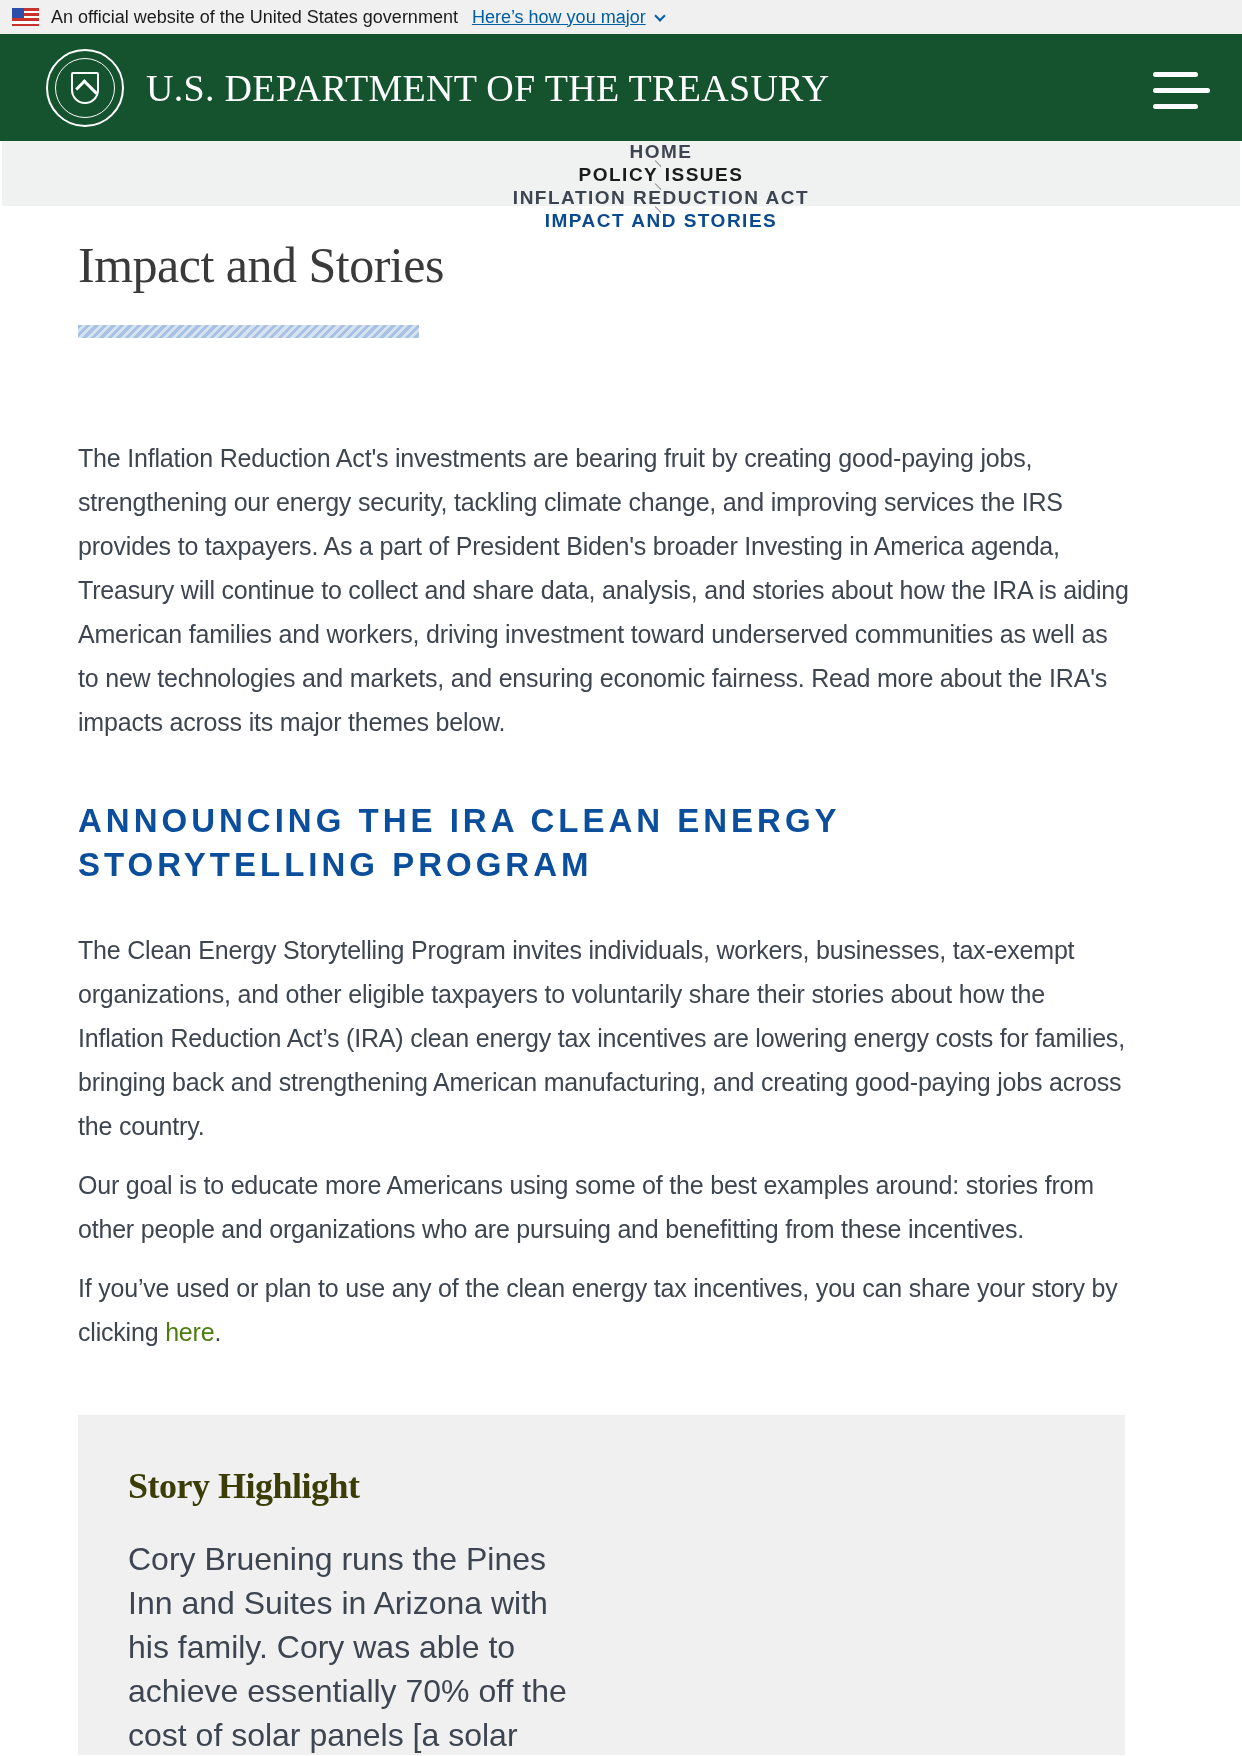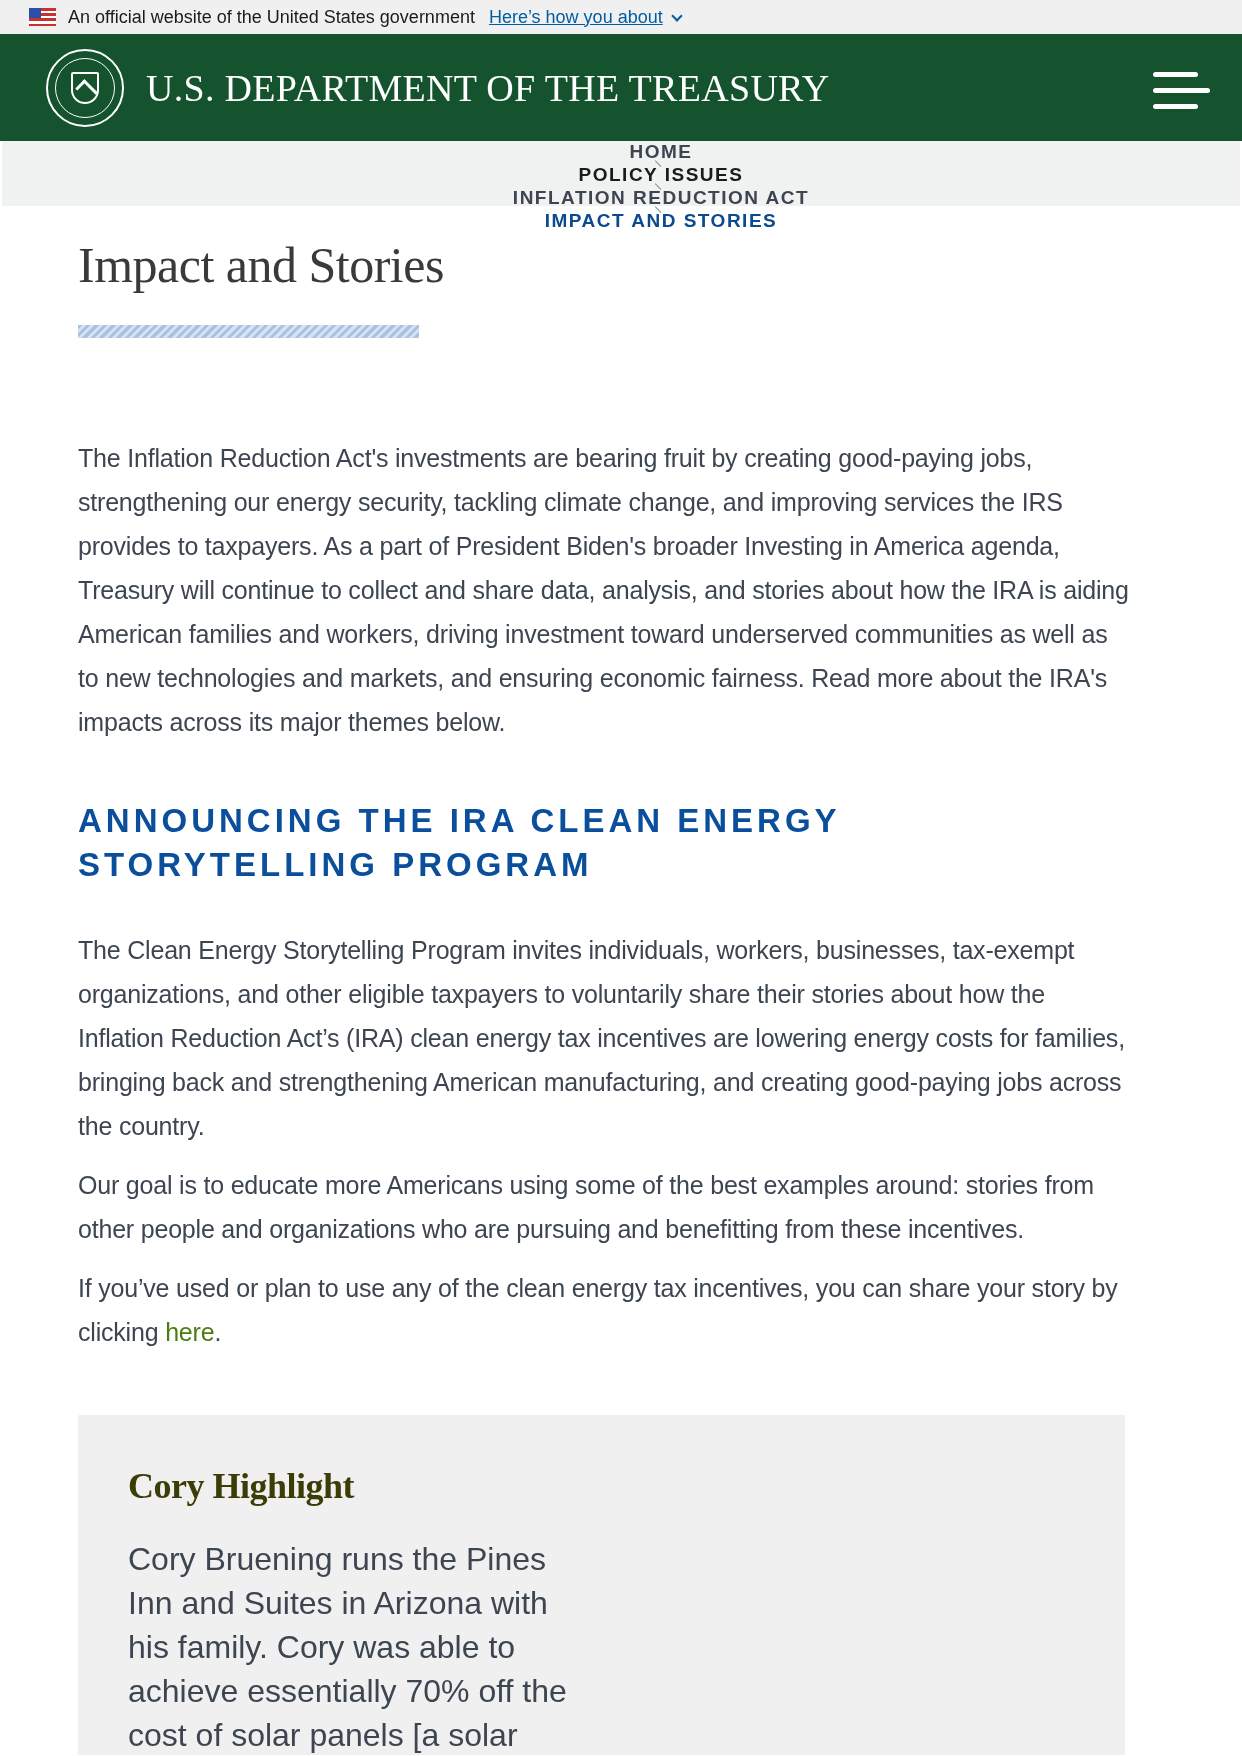--- a/index.html
+++ b/index.html
@@ -1,20 +1,20 @@
 <!DOCTYPE html>
 <html><head>
 <meta charset="utf-8">
 <style>
   * { box-sizing: border-box; margin: 0; padding: 0; }
   html, body { width: 1242px; background: #ffffff; }
   body { font-family: "Liberation Sans", sans-serif; color: #3d4551; height: 1756px; overflow: hidden; position: relative; }
 
   
-  .gov-banner { height: 34px; background: #f0f0f0; display: flex; align-items: center; padding-left: 29px; font-size: 18px; color: #1b1b1b; }
+  .gov-banner { height: 34px; background: #f0f0f0; display: flex; align-items: center; padding-left: 12px; font-size: 18px; color: #1b1b1b; }
   .flag { width: 27px; height: 18px; position: relative; margin-right: 12px; background: repeating-linear-gradient(to bottom, #c8322e 0 2.6px, #ffffff 2.6px 5.2px); }
   .flag::before { content: ""; position: absolute; left: 0; top: 0; width: 12px; height: 10px; background: #2b4fa8; }
   .gov-link { color: #005ea2; text-decoration: underline; margin-left: 14px; cursor: pointer; }
   .chev { display: inline-block; width: 8px; height: 8px; border-right: 2px solid #005ea2; border-bottom: 2px solid #005ea2; transform: rotate(45deg); margin-left: 10px; position: relative; top: -3px; }
 
   
   .site-header { height: 107px; background: #14532d; display: flex; align-items: center; padding-left: 46px; position: relative; }
   .seal { width: 78px; height: 78px; border-radius: 50%; border: 2px solid #ffffff; position: relative; display: flex; align-items: center; justify-content: center; }
   .seal-inner { width: 60px; height: 60px; border-radius: 50%; border: 1.5px solid #ffffff; display: flex; align-items: center; justify-content: center; }
   .shield { width: 28px; height: 32px; border: 2px solid #ffffff; border-radius: 2px 2px 14px 14px; position: relative; }
@@ -50,21 +50,21 @@
   .hl-text { width: 440px; margin-top: 30px; font-size: 32px; line-height: 44px; color: #3d4551; }
   .hl-source { position: absolute; left: 590px; top: 283px; font-style: italic; font-size: 23px; color: #3d4551; }
 </style>
 </head>
 <body>
 
 <div class="gov-banner">
   <span class="flag"></span>
   <span>An official website of the United States government</span>
   <a class="gov-link">
-    <span>Here’s how you about</span><span class="chev"></span>
+    <span>Here’s how you major</span><span class="chev"></span>
   </a>
 </div>
 
 <header class="site-header">
   <div class="seal">
     <div class="seal-inner">
       <div class="shield"></div>
     </div>
   </div>
   <div class="site-title">U.S. DEPARTMENT OF THE TREASURY</div>
@@ -91,16 +91,16 @@
 
   <p class="body intro">The Inflation Reduction Act's investments are bearing fruit by creating good-paying jobs, strengthening our energy security, tackling climate change, and improving services the IRS provides to taxpayers. As a part of President Biden's broader Investing in America agenda, Treasury will continue to collect and share data, analysis, and stories about how the IRA is aiding American families and workers, driving investment toward underserved communities as well as to new technologies and markets, and ensuring economic fairness. Read more about the IRA's impacts across its major themes below.</p>
 
   <h2 class="section">ANNOUNCING THE IRA CLEAN ENERGY STORYTELLING PROGRAM</h2>
 
   <p class="body p-program">The Clean Energy Storytelling Program invites individuals, workers, businesses, tax-exempt organizations, and other eligible taxpayers to voluntarily share their stories about how the Inflation Reduction Act’s (IRA) clean energy tax incentives are lowering energy costs for families, bringing back and strengthening American manufacturing, and creating good-paying jobs across the country.</p>
   <p class="body p-goal">Our goal is to educate more Americans using some of the best examples around: stories from other people and organizations who are pursuing and benefitting from these incentives.</p>
   <p class="body p-share"><span>If you’ve used or plan to use any of the clean energy tax incentives, you can share your story by clicking </span><a class="link">here</a><span>.</span></p>
 
   <section class="highlight">
-    <div class="hl-title">Cory Highlight</div>
+    <div class="hl-title">Story Highlight</div>
     <p class="hl-text">Cory Bruening runs the Pines Inn and Suites in Arizona with his family. Cory was able to achieve essentially 70% off the cost of solar panels [a solar</p>
   </section>
 </main>
 
 </body></html>

